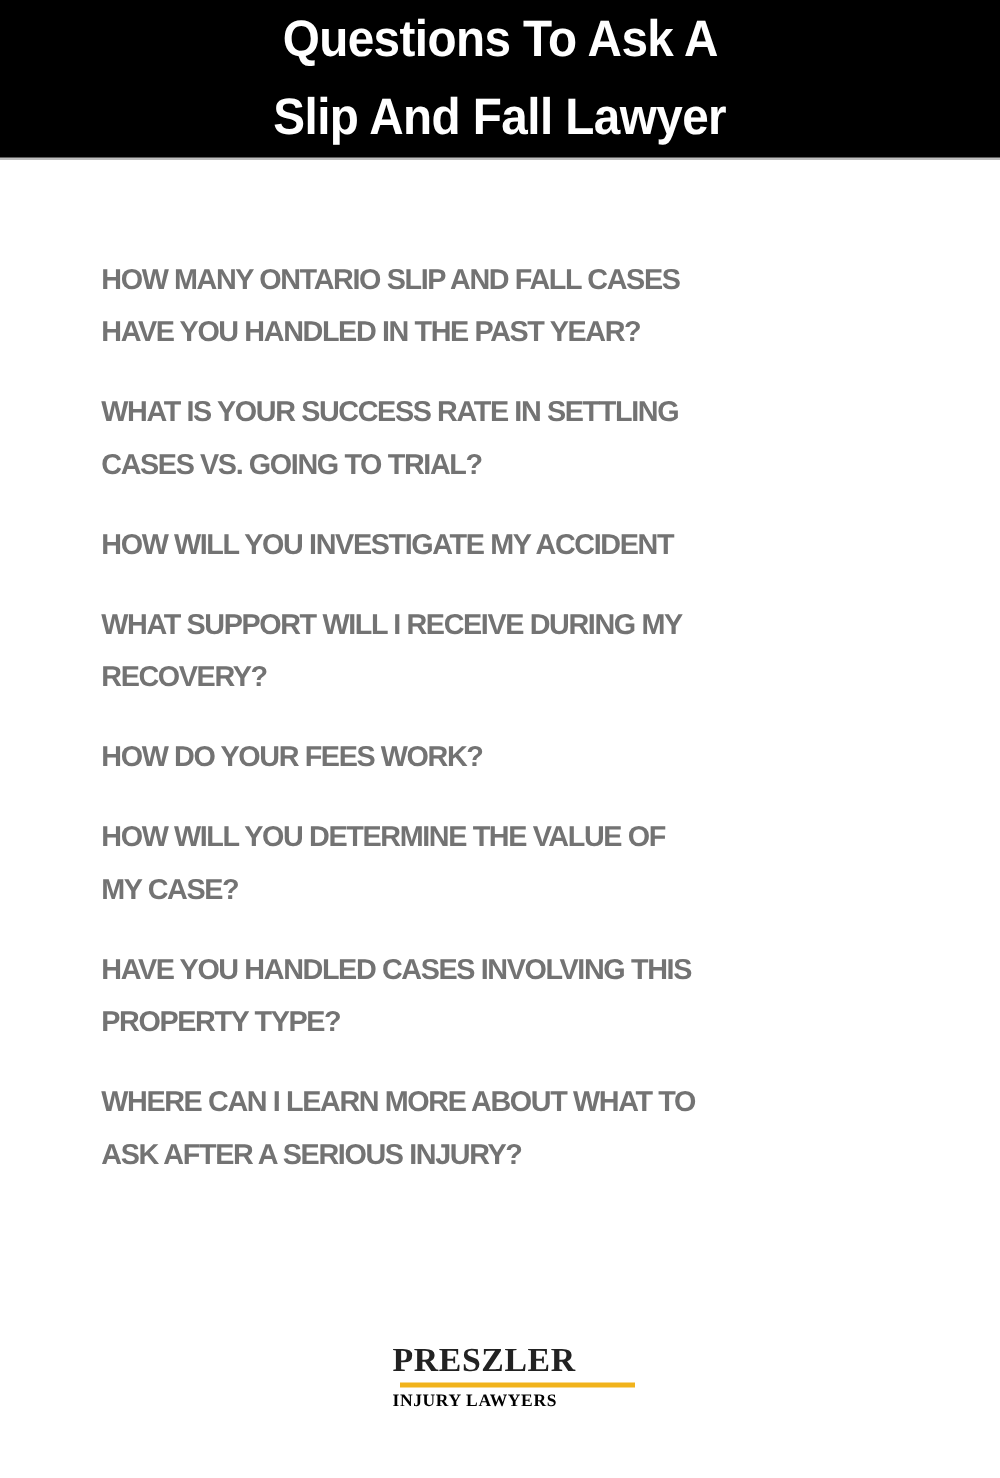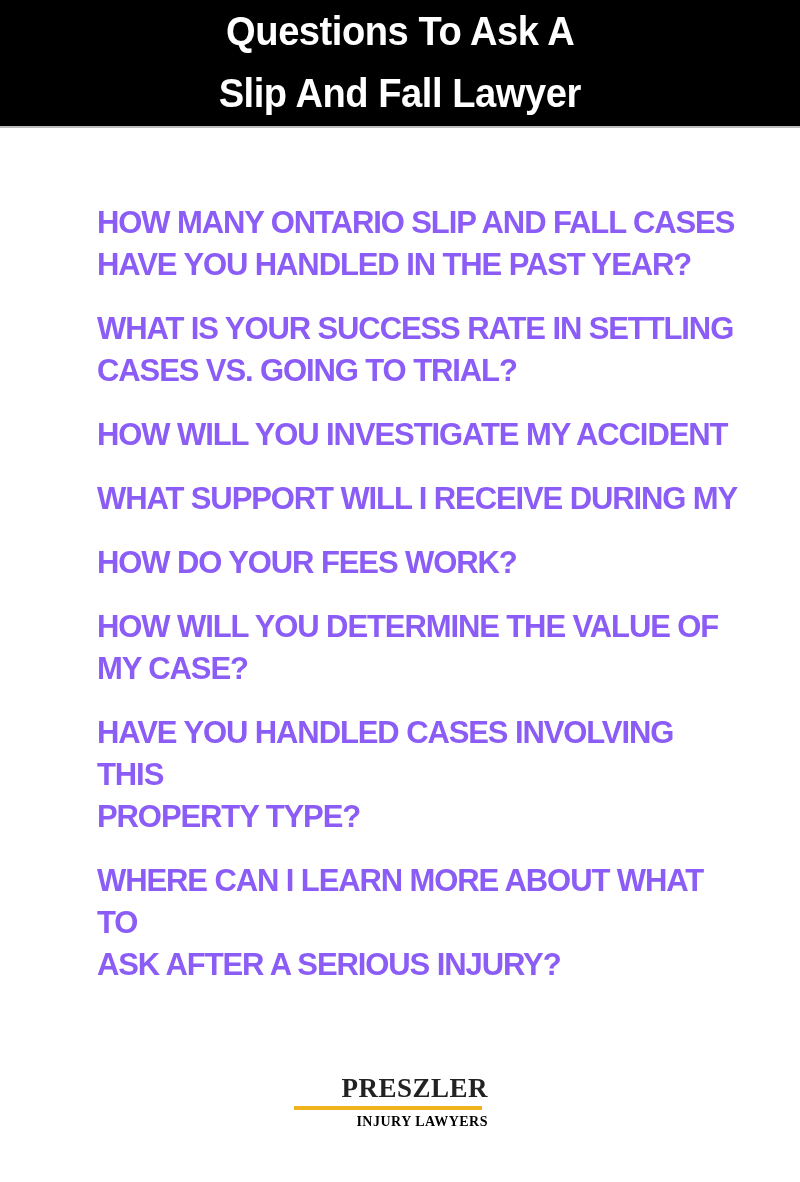--- a/index.html
+++ b/index.html
@@ -13,25 +13,25 @@
     display: flex; flex-direction: column; align-items: center; 
   }
   .header .line {
     color: #ffffff; font-weight: bold; font-size: 41px; line-height: 62px;
     letter-spacing: -0.5px; text-align: center; transform: scaleX(0.93);
   }
   .questions {
     position: absolute; left: 81px; top: 202px; width: 660px;
   }
   .question {
-    font-weight: bold; font-size: 31px; line-height: 42px; color: #8b5cf6;
-    letter-spacing: -1.1px; margin: 0 0 22px 16px; text-transform: uppercase;
+    font-weight: bold; font-size: 23px; line-height: 42px; color: #737373;
+    letter-spacing: -1.1px; margin: 0 0 22px 0; text-transform: uppercase;
   }
   .logo {
-    position: absolute; left: 288px; top: 1072px; width: 200px; text-align: right;
+    position: absolute; left: 314px; top: 1072px; width: 200px; text-align: left;
   }
   .logo .name {
     font-family: "Liberation Serif", serif; font-weight: bold; font-size: 27px;
     color: #222222; letter-spacing: 0.5px; line-height: 32px;
   }
   .logo .bar {
     width: 188px; height: 4px; background: #f1b31c; margin: 2px auto 3px auto;
   }
   .logo .sub {
     font-family: "Liberation Serif", serif; font-weight: bold; font-size: 14px;
@@ -53,20 +53,21 @@
   </div>
   <div class="question">
     <div>WHAT IS YOUR SUCCESS RATE IN SETTLING</div>
     <div>CASES VS. GOING TO TRIAL?</div>
   </div>
   <div class="question">
     <div>HOW WILL YOU INVESTIGATE MY ACCIDENT</div>
   </div>
   <div class="question">
     <div>WHAT SUPPORT WILL I RECEIVE DURING MY</div>
+    <div>RECOVERY?</div>
   </div>
   <div class="question">
     <div>HOW DO YOUR FEES WORK?</div>
   </div>
   <div class="question">
     <div>HOW WILL YOU DETERMINE THE VALUE OF</div>
     <div>MY CASE?</div>
   </div>
   <div class="question">
     <div>HAVE YOU HANDLED CASES INVOLVING THIS</div>

